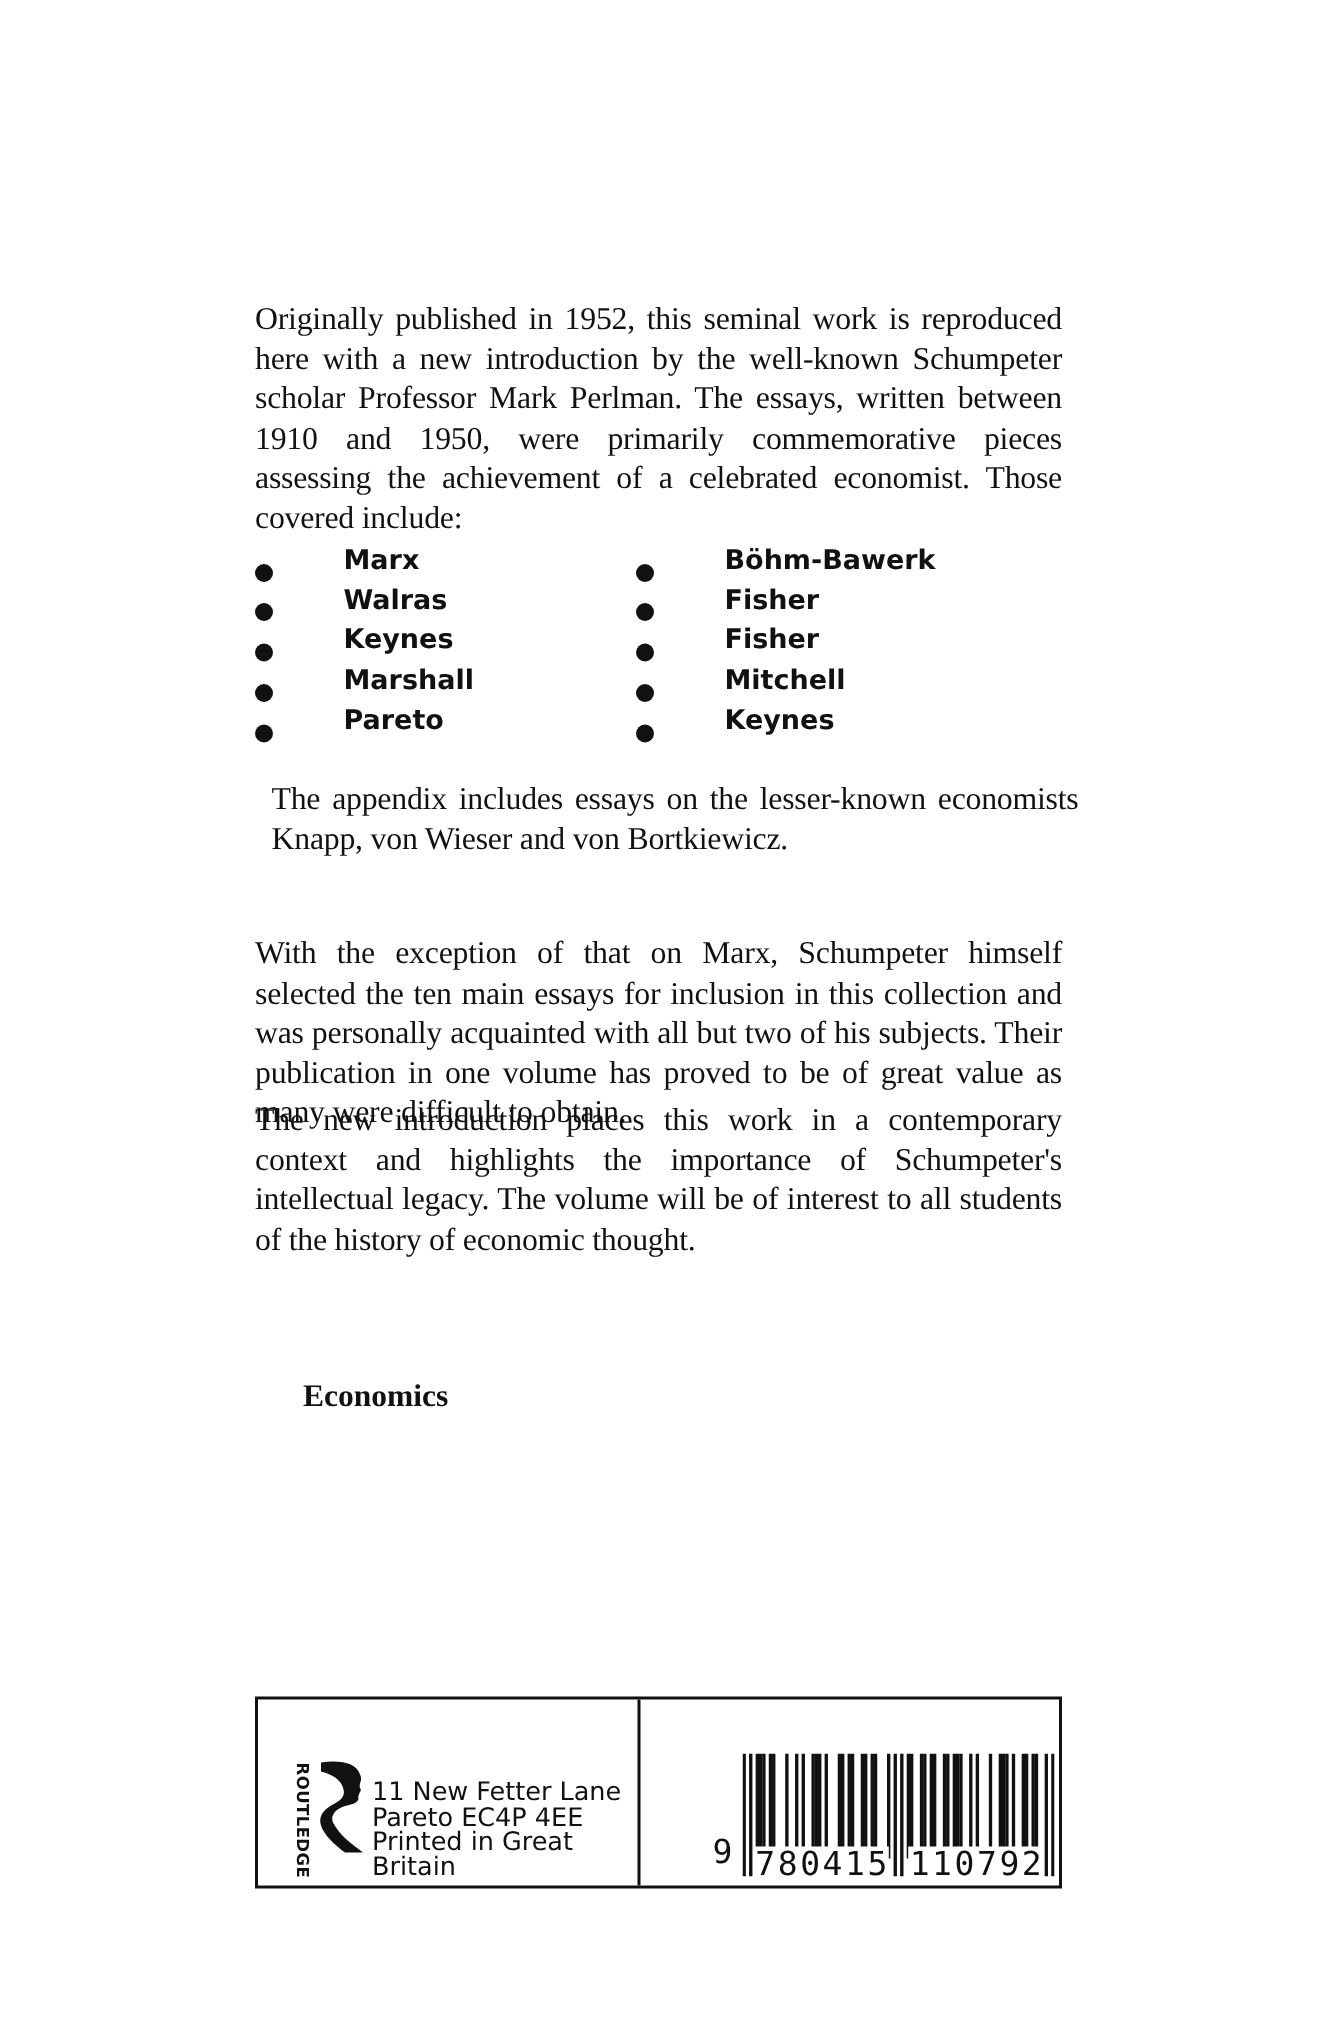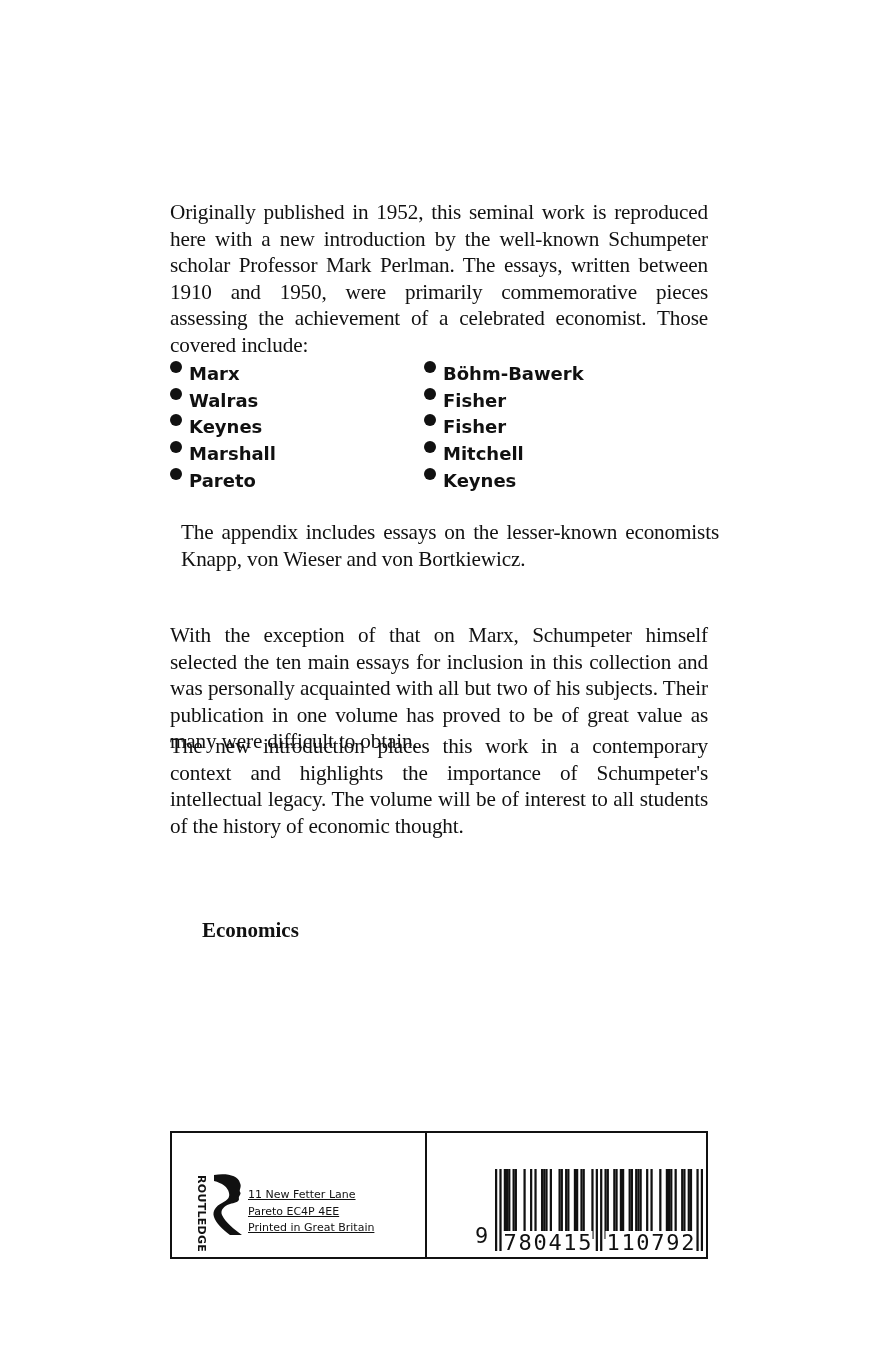--- a/index.html
+++ b/index.html
@@ -14,38 +14,38 @@
       letter-spacing: -0.15px;
     }
     #p1 { top: 173px; margin-top: 26px; }
     #p2 { top: 519px; margin-left: 11px; }
     #p3 { top: 586px; margin-top: 36px; }
     #p4 { top: 733px; }
 
     .list { position: absolute; top: 361px; font-weight: bold; font-size: 18px; line-height: 26.7px; }
     .list-left { left: 170px; }
     .list-right { left: 424px; }
-    .list-item { display: flex; align-items: flex-start; white-space: nowrap; }
+    .list-item { display: flex; align-items: flex-end; white-space: nowrap; gap: 40px; }
     .bullet { display: inline-block; width: 12px; height: 12px; border-radius: 50%; background: #111; margin-right: 7px; }
 
     #subject { position: absolute; left: 170px; top: 918px; font-size: 21px; font-weight: bold; margin-left: 32px; }
 
     #footer-box {
       position: absolute; left: 170px; top: 1131px; width: 534px; height: 124px;
       border: 2.5px solid #111; display: flex;
     }
     #publisher-panel { width: 253px; height: 100%; border-right: 2.5px solid #111; position: relative; }
     #isbn-panel { flex: 1; position: relative; }
 
     #logo-text {
       position: absolute; left: 22px; top: 42px; width: 14px; height: 60px;
       writing-mode: vertical-rl; font-size: 11px; font-weight: bold; letter-spacing: 0.3px;
     }
     #logo-mark { position: absolute; left: 40px; top: 40px; width: 34px; height: 64px; }
-    #address { position: absolute; left: 76px; top: 54px; font-size: 11px; line-height: 16.5px; text-decoration: underline; }
+    #address { position: absolute; left: 76px; top: 54px; font-size: 17px; line-height: 16.5px; }
 
     #isbn-label { position: absolute; right: 8px; top: 8px; font-size: 20px; letter-spacing: 0.2px; }
     #barcode { position: absolute; left: 68px; top: 36px; width: 208px; height: 82px; }
     #barcode-left-digit { position: absolute; left: 48px; top: 90px; font-size: 22px; }
   </style>
 </head>
 <body>
 
 <div id="p1" class="para serif">Originally published in 1952, this seminal work is reproduced here with a new introduction by the well-known Schumpeter scholar Professor Mark Perlman. The essays, written between 1910 and 1950, were primarily commemorative pieces assessing the achievement of a celebrated economist. Those covered include:</div>
 

